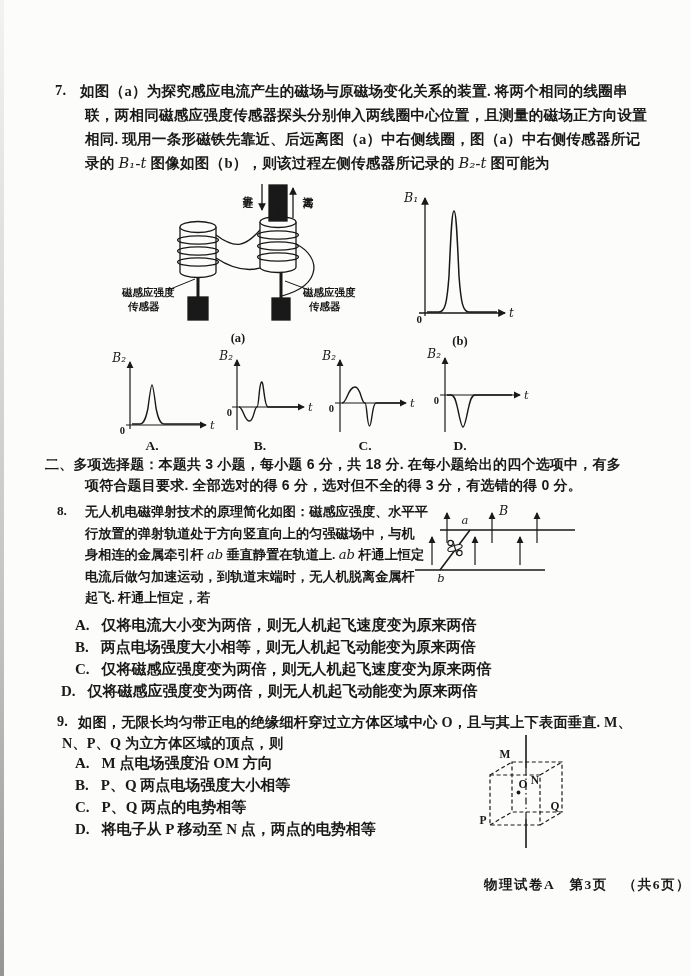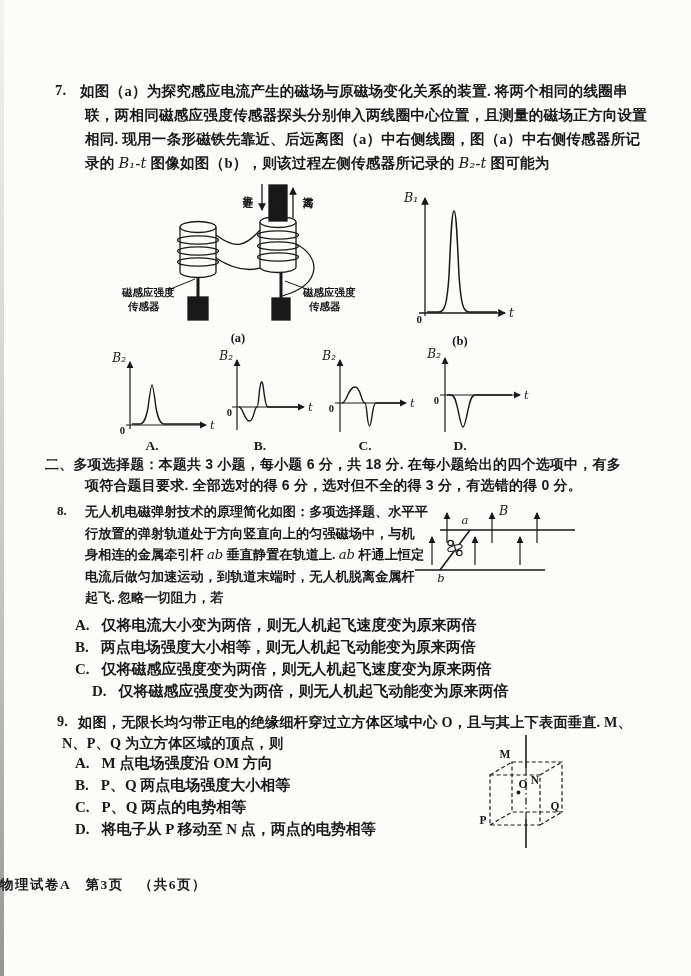--- a/index.html
+++ b/index.html
@@ -7,21 +7,21 @@
   .page{position:relative;width:691px;height:976px;margin:0 auto;background:#fcfcfa;
         font-family:"Liberation Serif","DejaVu Serif",serif;color:#191919;overflow:hidden}
   .abs{position:absolute;white-space:nowrap}
   .q7-line{font-size:14.6px;font-weight:600;letter-spacing:.2px}
   .sec2{font-family:"Liberation Sans","DejaVu Sans",sans-serif;font-weight:700;font-size:14px;letter-spacing:.2px}
   .q8-line{font-size:13.2px;font-weight:600}
   .q9-line{font-size:14.2px;font-weight:600;letter-spacing:.2px}
   .opt{font-size:15px;font-weight:600}
   .opt .lbl{margin-right:12px}
   .var{font-family:"DejaVu Serif",serif;font-style:italic;font-weight:500}
-  .footer{position:absolute;left:0;top:876px;width:100%;text-align:left;
+  .footer{position:absolute;left:0;top:876px;width:100%;text-align:right;
           font-size:13.5px;font-weight:600;letter-spacing:1.5px}
   .scan-edge{position:absolute;left:0;top:0;width:4px;height:976px;
     background:linear-gradient(180deg,rgba(160,160,160,.10),rgba(135,135,135,.5) 65%,rgba(115,115,115,.75))}
   svg{position:absolute;overflow:visible}
   svg text{fill:#191919;font-family:"Liberation Serif","DejaVu Serif",serif;font-weight:600}
   .sv-var{font-family:"DejaVu Serif",serif;font-style:italic;font-weight:500}
   .sv-cn{font-size:10.5px}
 </style>
 </head>
 <body>
@@ -149,30 +149,30 @@
       <text class="sv-var" x="436" y="49" font-size="11.5">t</text>
       <text x="351" y="54" font-size="10.5" text-anchor="end">0</text>
       <text x="372" y="100" font-size="13.5" text-anchor="middle">D.</text>
     </g>
   </svg>
 
   <div class="abs sec2" style="left:45px;top:456px">二、多项选择题：本题共 3 小题，每小题 6 分，共 18 分. 在每小题给出的四个选项中，有多</div>
   <div class="abs sec2" style="left:85px;top:477px">项符合题目要求. 全部选对的得 6 分，选对但不全的得 3 分，有选错的得 0 分。</div>
 
   <div class="abs q8-line" style="left:57px;top:503px">8.</div>
-  <div class="abs q8-line" style="left:85px;top:503px">无人机电磁弹射技术的原理简化如图：多项选择题、水平平</div>
+  <div class="abs q8-line" style="left:85px;top:503px">无人机电磁弹射技术的原理简化如图：磁感应强度、水平平</div>
   <div class="abs q8-line" style="left:85px;top:525px">行放置的弹射轨道处于方向竖直向上的匀强磁场中，与机</div>
   <div class="abs q8-line" style="left:85px;top:546px">身相连的金属牵引杆 <i class="var">ab</i> 垂直静置在轨道上. <i class="var">ab</i> 杆通上恒定</div>
   <div class="abs q8-line" style="left:85px;top:568px">电流后做匀加速运动，到轨道末端时，无人机脱离金属杆</div>
-  <div class="abs q8-line" style="left:85px;top:589px">起飞. 忽略一切阻力，若</div>
+  <div class="abs q8-line" style="left:85px;top:589px">起飞. 杆通上恒定，若</div>
 
   <div class="abs opt" style="left:75px;top:616px"><span class="lbl">A.</span><span>仅将电流大小变为两倍，则无人机起飞速度变为原来两倍</span></div>
   <div class="abs opt" style="left:75px;top:638px"><span class="lbl">B.</span><span>两点电场强度大小相等，则无人机起飞动能变为原来两倍</span></div>
   <div class="abs opt" style="left:75px;top:660px"><span class="lbl">C.</span><span>仅将磁感应强度变为两倍，则无人机起飞速度变为原来两倍</span></div>
-  <div class="abs opt" style="left:92px;top:682px"><span class="lbl">D.</span><span>仅将磁感应强度变为两倍，则无人机起飞动能变为原来两倍</span></div>
+  <div class="abs opt" style="left:61px;top:682px"><span class="lbl">D.</span><span>仅将磁感应强度变为两倍，则无人机起飞动能变为原来两倍</span></div>
 
   <svg style="left:413px;top:493px" width="262" height="102" viewBox="0 0 262 102">
     <defs>
       <marker id="ah4" viewBox="0 0 8 8" refX="7" refY="4" markerWidth="6" markerHeight="6" orient="auto">
         <path d="M0,0 L8,4 L0,8 z" fill="#191919"></path>
       </marker>
     </defs>
     <g stroke="#191919" stroke-width="1.6" fill="none">
       <line x1="27" y1="37" x2="162" y2="37"></line>
       <line x1="2" y1="77" x2="132" y2="77"></line>

